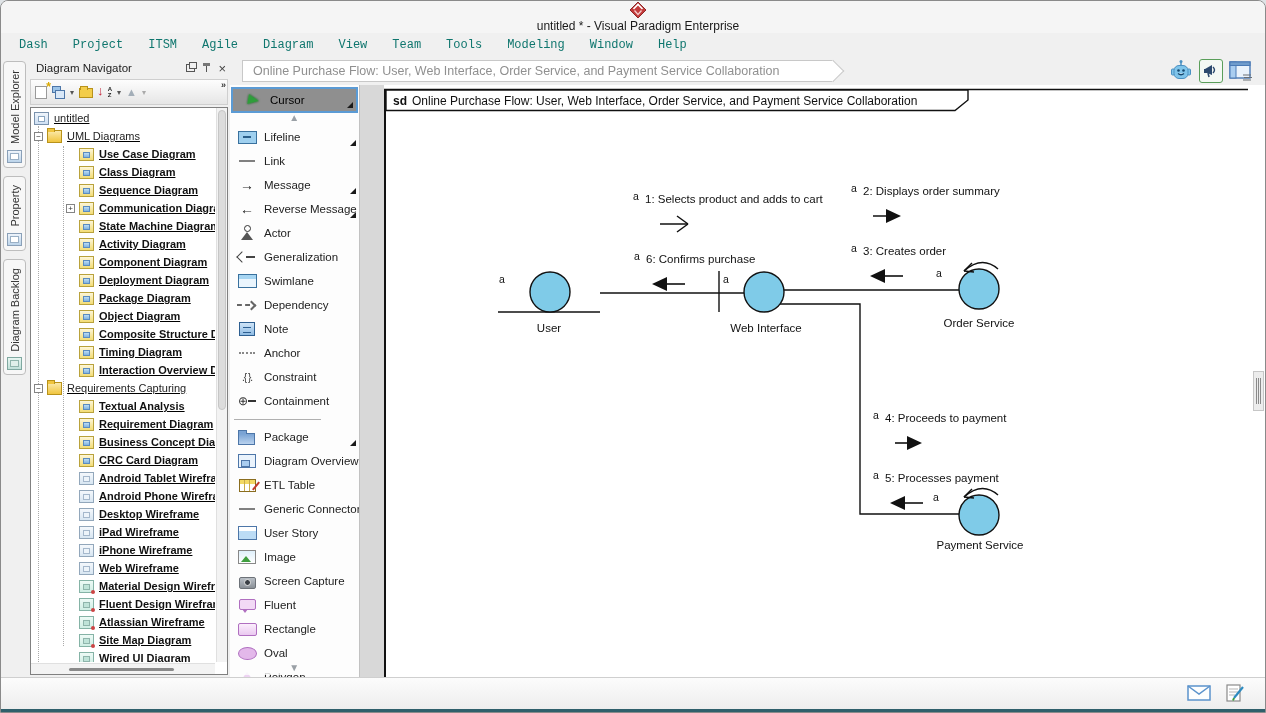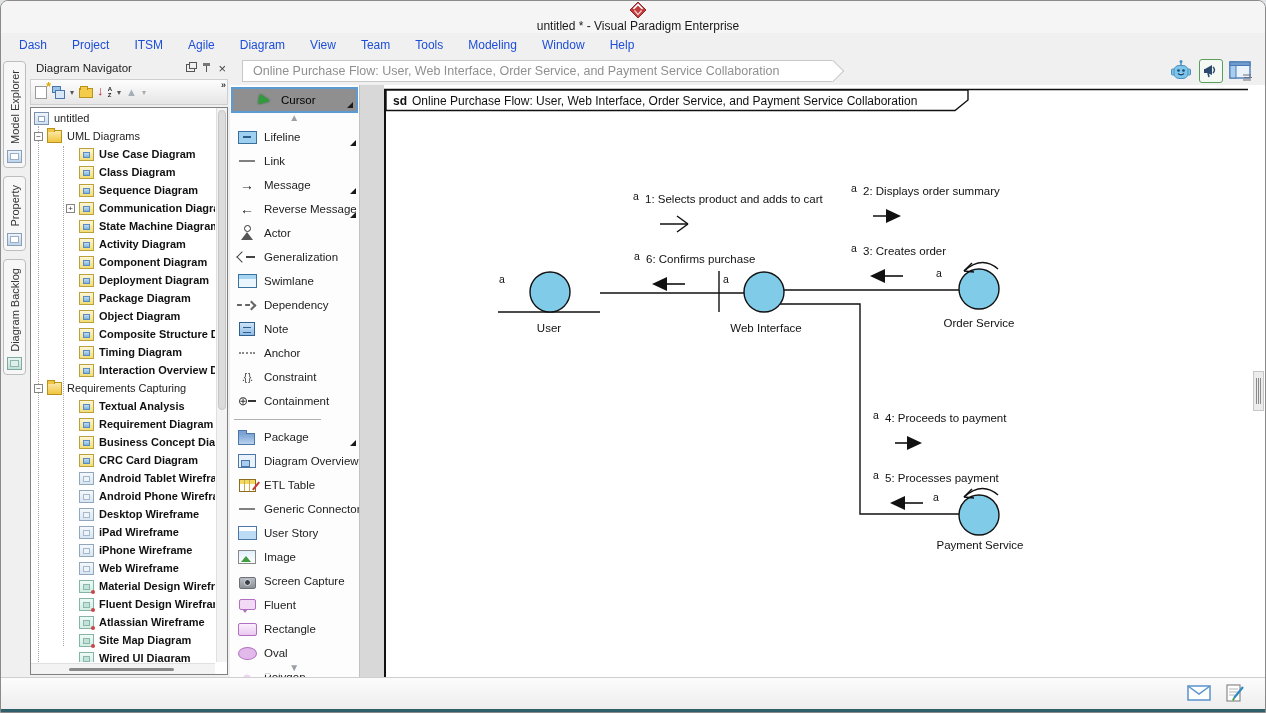--- a/index.html
+++ b/index.html
@@ -14,21 +14,21 @@
   .tb-title { margin-left:10px; font-size:12px; color:#1a1a1a; }
   .tb-controls { margin-left:auto; display:flex; height:100%; }
   .tb-btn { width:46px; height:100%; display:flex; align-items:center; justify-content:center; color:#333; cursor:default; }
   .glyph-min { width:11px; height:1px; background:#333; }
   .glyph-max { width:10px; height:10px; border:1px solid #333; }
   .glyph-close { font-size:15px; line-height:1; }
 
   
   .menubar { position:absolute; left:0; top:32px; width:100%; height:24px; background:#f0f0f0;
     display:flex; align-items:center; gap:25px; padding-left:18px; }
-  .menu-item { font-size:12px; color:#1d4ed8; background:none; border:none; font-family:Liberation Sans, sans-serif; }
+  .menu-item { font-size:12px; color:#0f766e; background:none; border:none; font-family:Liberation Mono, monospace; }
 
   
   .tabstrip { position:absolute; left:0; top:56px; width:27px; height:620px; background:#f0f0f0;
     display:flex; flex-direction:column; align-items:center; padding-top:4px; gap:8px; }
   .vtab { width:23px; border:1px solid #bdbdbd; border-radius:4px; background:#f7f7f7;
     display:flex; flex-direction:column; align-items:center; padding:8px 0 4px; gap:6px; }
   .vlabel { writing-mode:vertical-rl; transform:rotate(180deg); font-size:11px; color:#333; }
   .vicon { width:15px; height:13px; border:1px solid #8aa0b8; background:linear-gradient(#eef4fb,#bcd4ea); position:relative; }
   .vicon::after { content:""; position:absolute; inset:2px; background:#fff; border:1px solid #9ab0c6; }
   .ic-backlog { border-color:#7fa8a0; background:linear-gradient(#e8f6f2,#bfe0d8); }
@@ -59,21 +59,21 @@
   .nb-sort::before { content:"\2193"; position:absolute; left:-1px; top:-2px; color:#c2233a; font-weight:bold; font-size:13px; }
   .nb-sort::after { content:"A\a Z"; white-space:pre; position:absolute; right:0; top:1px; font-size:6px; line-height:6px; font-weight:bold; color:#222; }
   .nb-up { color:#a3aeb8; font-size:11px; line-height:1; }
   .caret { font-size:8px; color:#555; }
   .caret.lt { color:#aaa; }
   .nb-overflow { position:absolute; right:1px; top:0; font-size:9px; font-weight:bold; color:#333; }
 
   .tree { position:absolute; left:2px; right:2px; top:50px; bottom:2px; background:#fff; border:1px solid #808080; overflow:hidden; }
   .tree-inner { position:absolute; inset:1px 12px 12px 1px; overflow:hidden; }
   .spine { position:absolute; border-left:1px dotted #aaa; }
-  .trow { display:flex; align-items:center; height:18px; white-space:nowrap; }
+  .trow { display:flex; align-items:center; height:18px; white-space:nowrap;text-decoration:underline; }
   .exp { width:9px; height:9px; border:1px solid #848484; background:#fff; flex:none; margin-right:4px;
     font-size:8px; line-height:7px; text-align:center; color:#333; position:relative; }
   .exp::before { position:absolute; left:0; right:0; top:0; }
   .exp-minus::before { content:"\2212"; }
   .exp-plus::before { content:"+"; }
   .exp-none { visibility:hidden; }
   .trow.lv-0 { padding-left:2px; }
   .trow.lv-1 { padding-left:2px; }
   .trow.lv-2 { padding-left:34px; }
   .tic { width:15px; height:13px; flex:none; margin-right:5px; position:relative;
@@ -107,21 +107,21 @@
   .hicons { margin-left:auto; display:flex; align-items:center; gap:6px; padding-right:14px; }
   .hicon-box { width:24px; height:24px; display:flex; align-items:center; justify-content:center; }
   .megabox { border:1.5px solid #5a9e5a; border-radius:3px; background:#f4f9f4; }
 
   .contentrow { position:absolute; top:28px; left:0; width:1037px; height:592px; display:flex; }
 
   
   .toolspanel { width:145px; height:592px; background:#fdfdfd; position:relative; overflow:hidden; padding-top:2px; }
   .tool { display:flex; align-items:center; height:24px; padding-left:6px; gap:6px; position:relative; }
   .tlab { font-size:11.5px; color:#222; white-space:nowrap; }
-  .tool.selected { height:26px; margin:0 1px 0 1px; background:#8f8f8f; border:2px solid #5b9bd5; padding-left:20px; }
+  .tool.selected { height:26px; margin:0 1px 0 1px; background:#8f8f8f; border:2px solid #5b9bd5; padding-left:9px; }
   .tool.selected .tlab { color:#000; }
   .corner { position:absolute; right:3px; bottom:3px; width:0; height:0;
     border-left:6px solid transparent; border-bottom:6px solid #1a1a1a; display:none; }
   .corner.sub { display:block; }
   .tool.separator { height:12px; padding:0 4px; }
   .tool.separator::before { content:""; width:100%; height:1px; background:#b0b0b0; margin:auto; }
   .arrow-up, .arrow-down { text-align:center; color:#9aa0a6; font-size:10px; height:12px; line-height:10px; }
   .arrow-down { position:absolute; bottom:2px; left:0; width:100%; background:rgba(253,253,253,.8); }
 
   .ti { width:22px; height:16px; flex:none; position:relative; display:flex; align-items:center; justify-content:center; }

